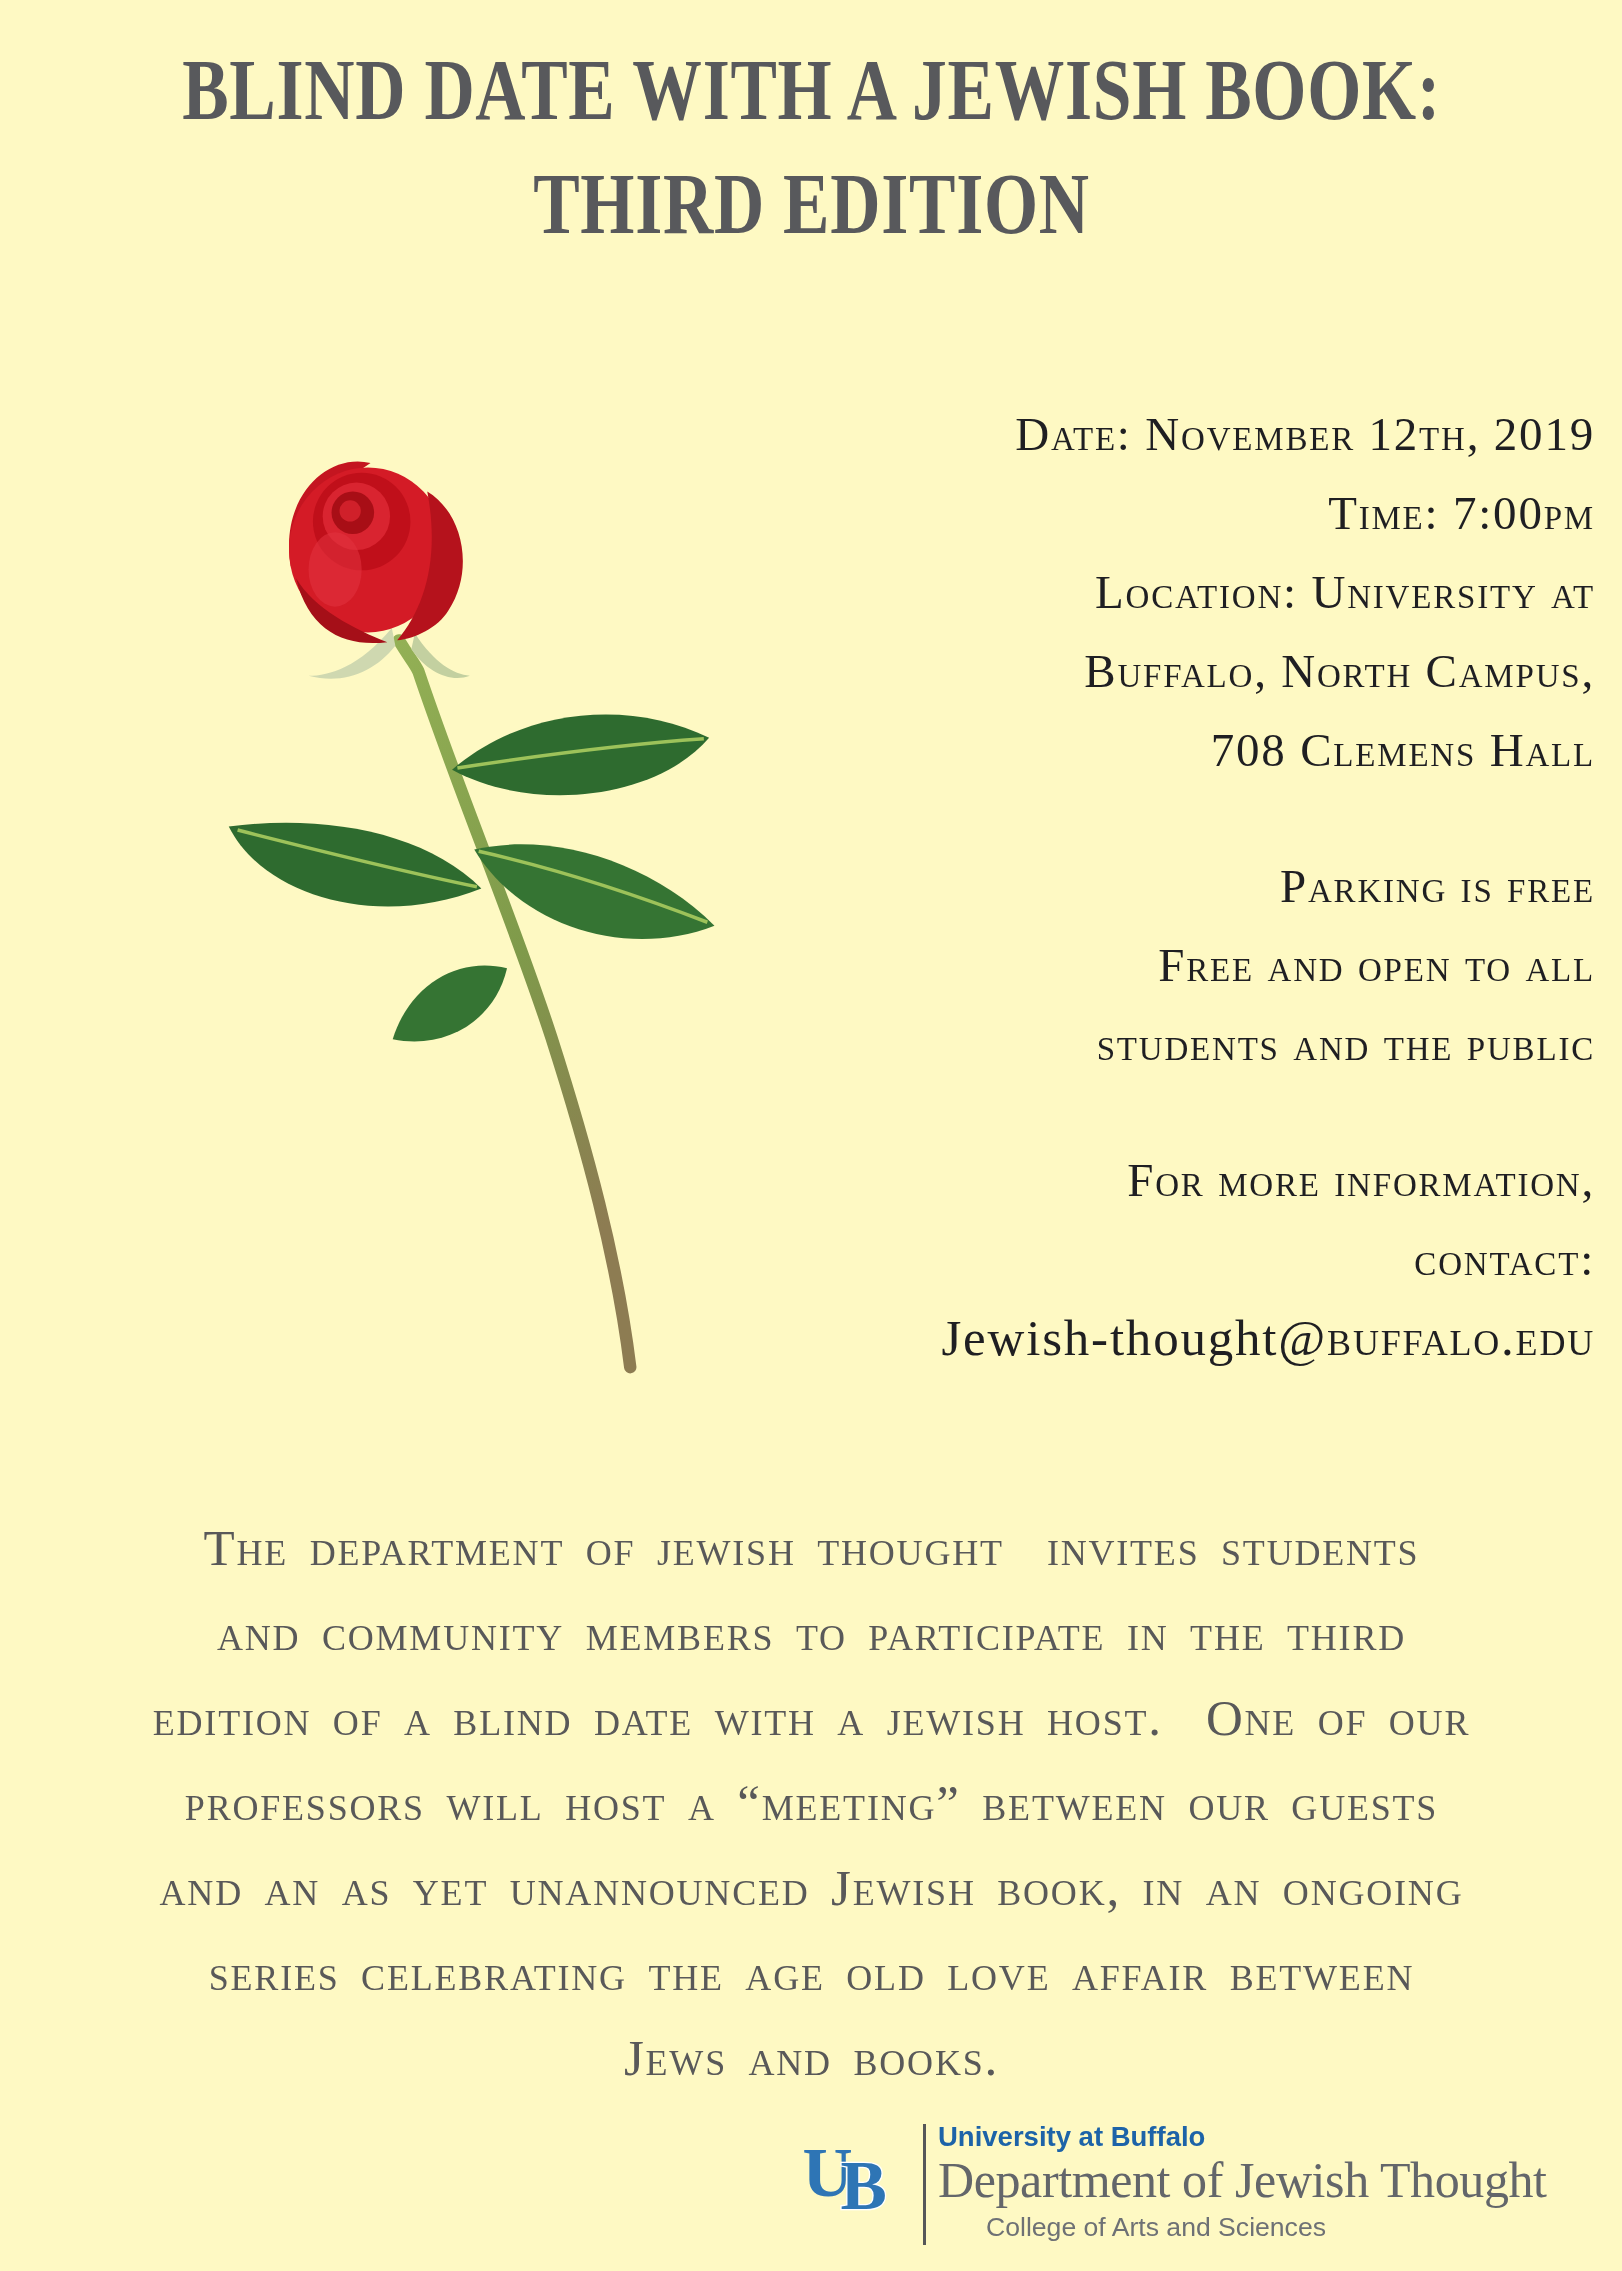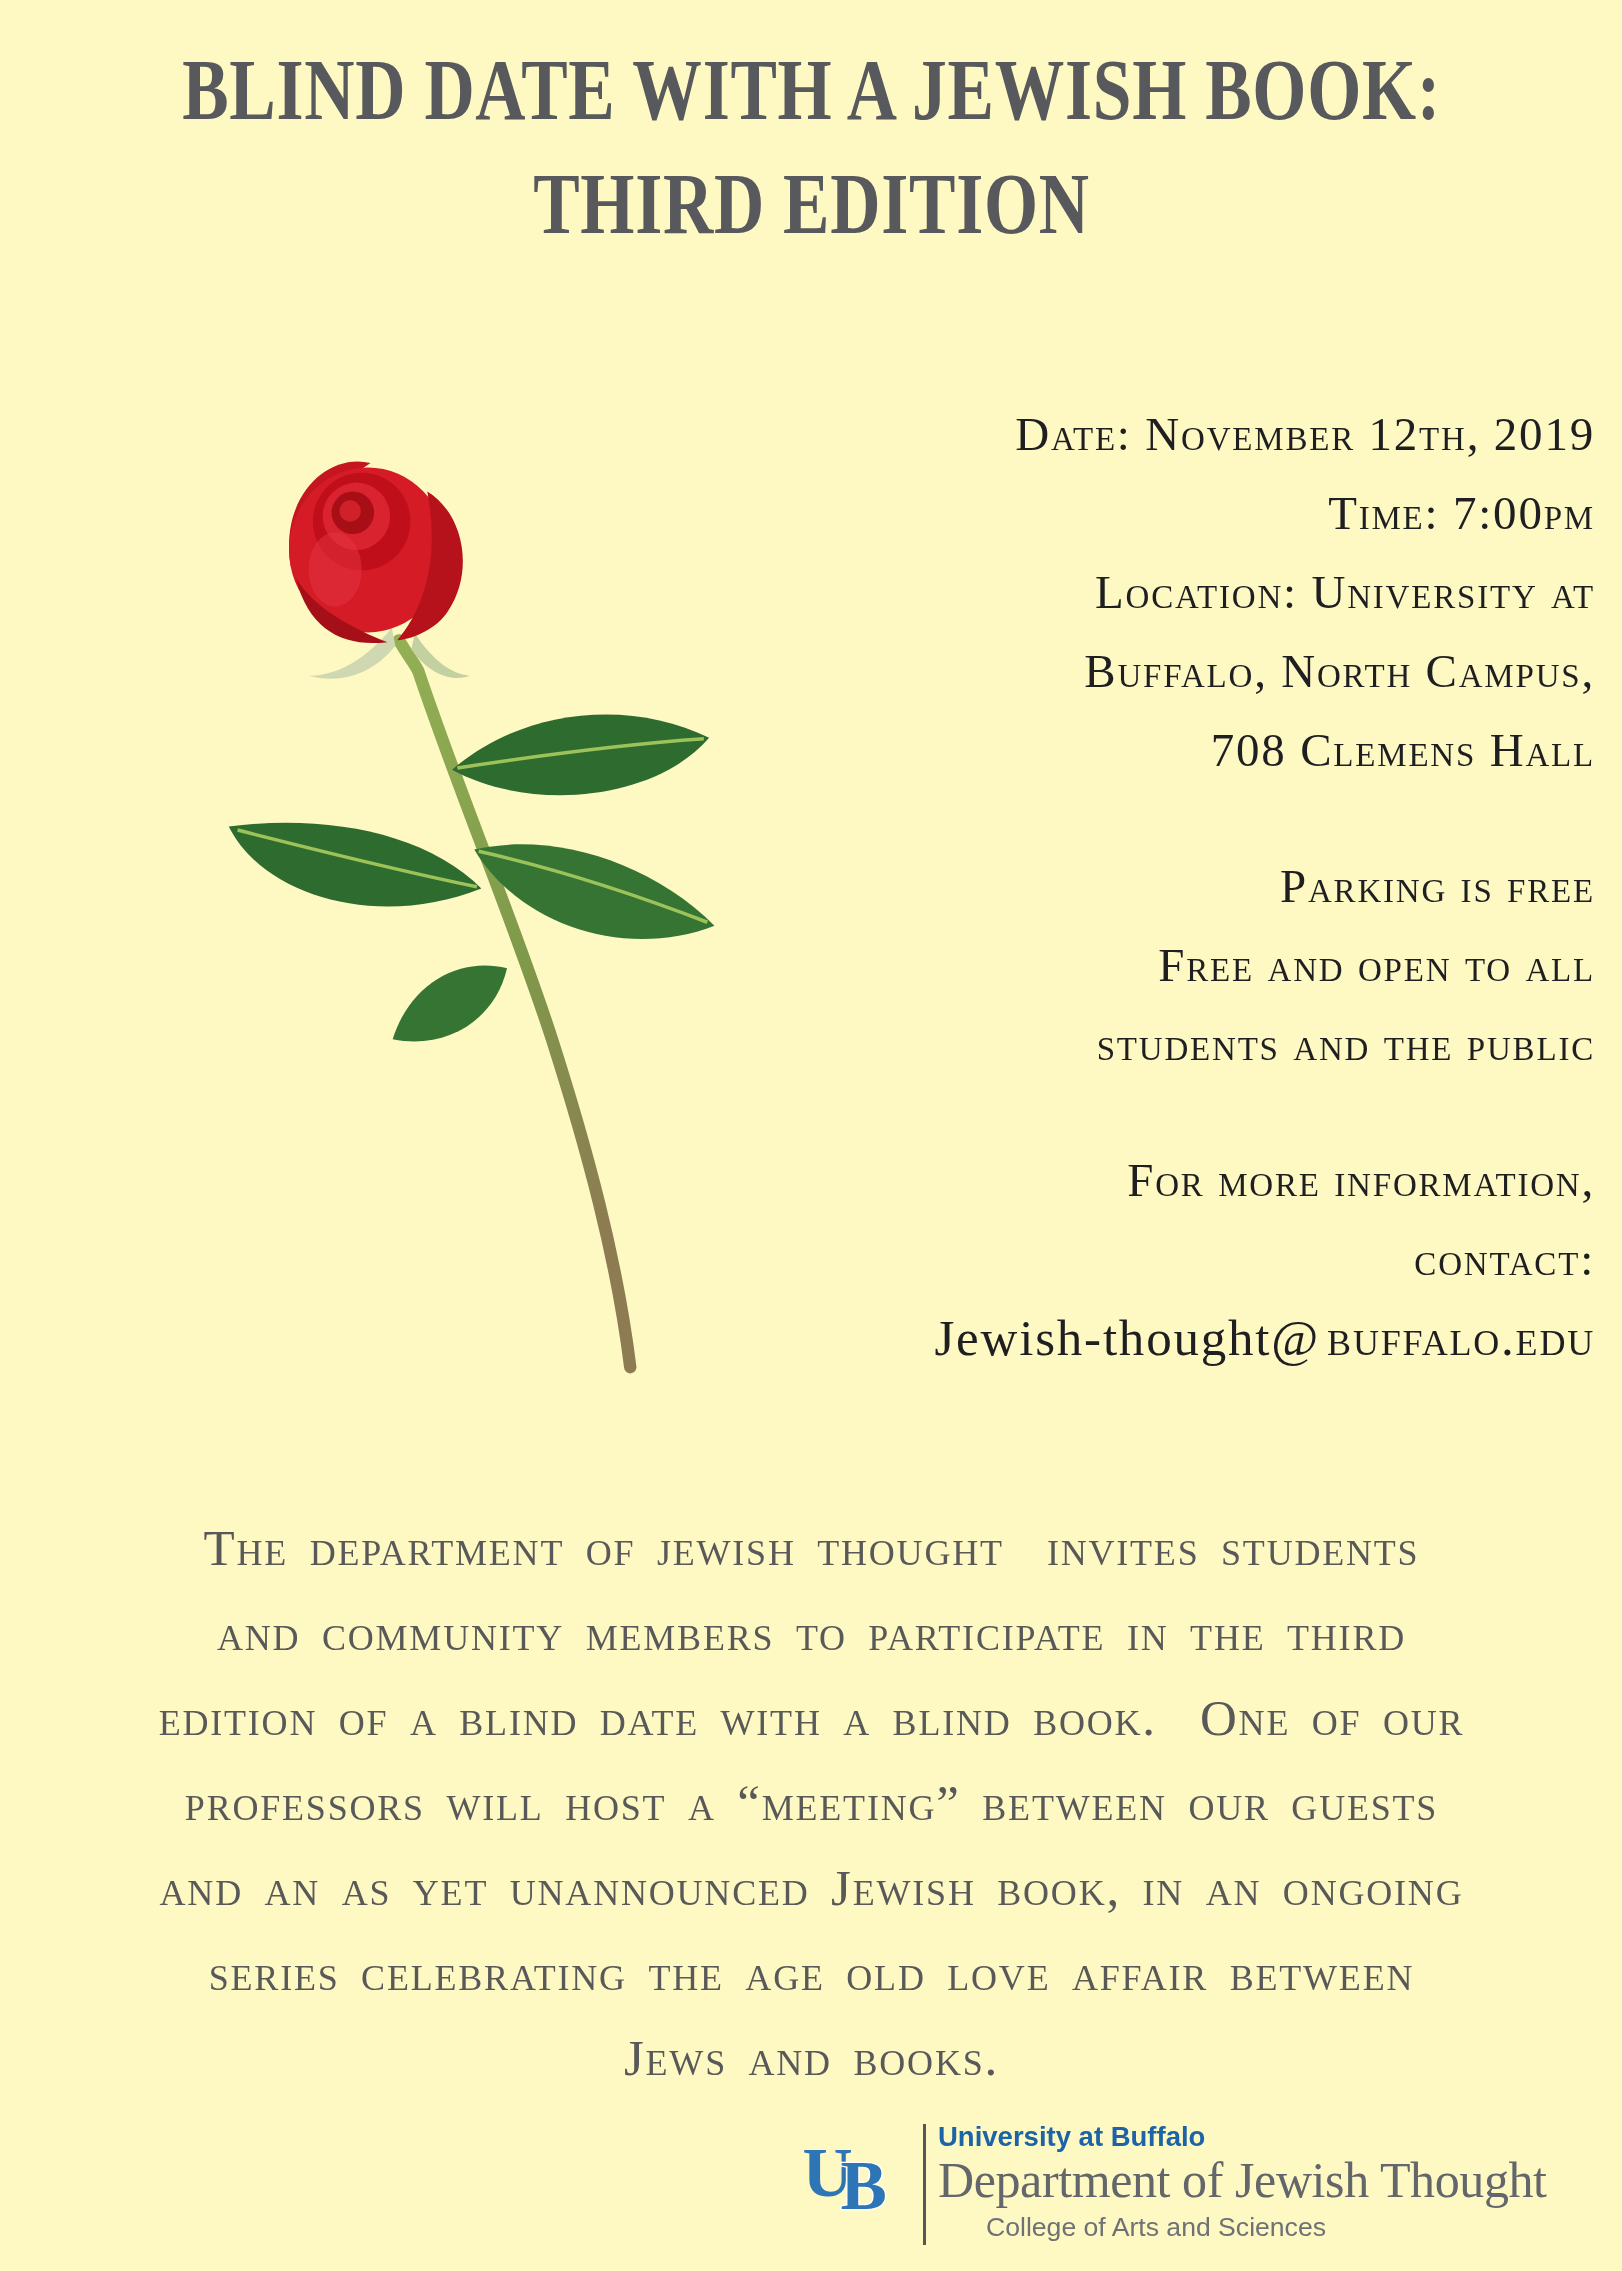--- a/index.html
+++ b/index.html
@@ -29,21 +29,21 @@
     font-variant:small-caps;
     font-size:47px;line-height:79px;
     letter-spacing:1.8px;
     color:var(--details-black);
   }
   .details .group{margin:0;}
   .details .group + .group{margin-top:57px;}
   .detail-line{white-space:nowrap;}
   .email-line{font-size:51px;}
   .email-prefix{font-variant:normal;}
-  .email-domain{font-variant:small-caps;margin-left:7px;}
+  .email-domain{font-variant:small-caps;}
   
   .body-text{
     position:absolute;top:1506px;left:0;width:100%;
     text-align:center;
     font-variant:small-caps;
     font-size:51px;line-height:85px;
     letter-spacing:1.8px;word-spacing:7px;
     color:var(--body-gray);
   }
   .body-line{white-space:pre;}
@@ -136,21 +136,21 @@
     <div class="group">
       <div class="detail-line">For more information,</div>
       <div class="detail-line">contact:</div>
       <div class="detail-line email-line"><span class="email-prefix">Jewish-thought@</span><span class="email-domain">buffalo.edu</span></div>
     </div>
   </div>
 
   <div class="body-text">
     <div class="body-line">The department of jewish thought  invites students</div>
     <div class="body-line">and community members to participate in the third</div>
-    <div class="body-line">edition of a blind date with a blind book.  One of our</div>
+    <div class="body-line">edition of a blind date with a jewish host.  One of our</div>
     <div class="body-line">professors will host a “meeting” between our guests</div>
     <div class="body-line">and an as yet unannounced Jewish book, in an ongoing</div>
     <div class="body-line">series celebrating the age old love affair between</div>
     <div class="body-line">Jews and books.</div>
   </div>
 
   <svg class="ub-mark" viewBox="0 0 120 76" xmlns="http://www.w3.org/2000/svg">
     <text x="0" y="57" font-family="Liberation Serif, serif" font-weight="bold" font-size="80" fill="var(--ub-blue)">U</text>
     <text x="44" y="72" font-family="Liberation Serif, serif" font-weight="bold" font-size="80" fill="var(--ub-blue)" stroke="#ffffff" stroke-width="3" paint-order="stroke">B</text>
   </svg>

